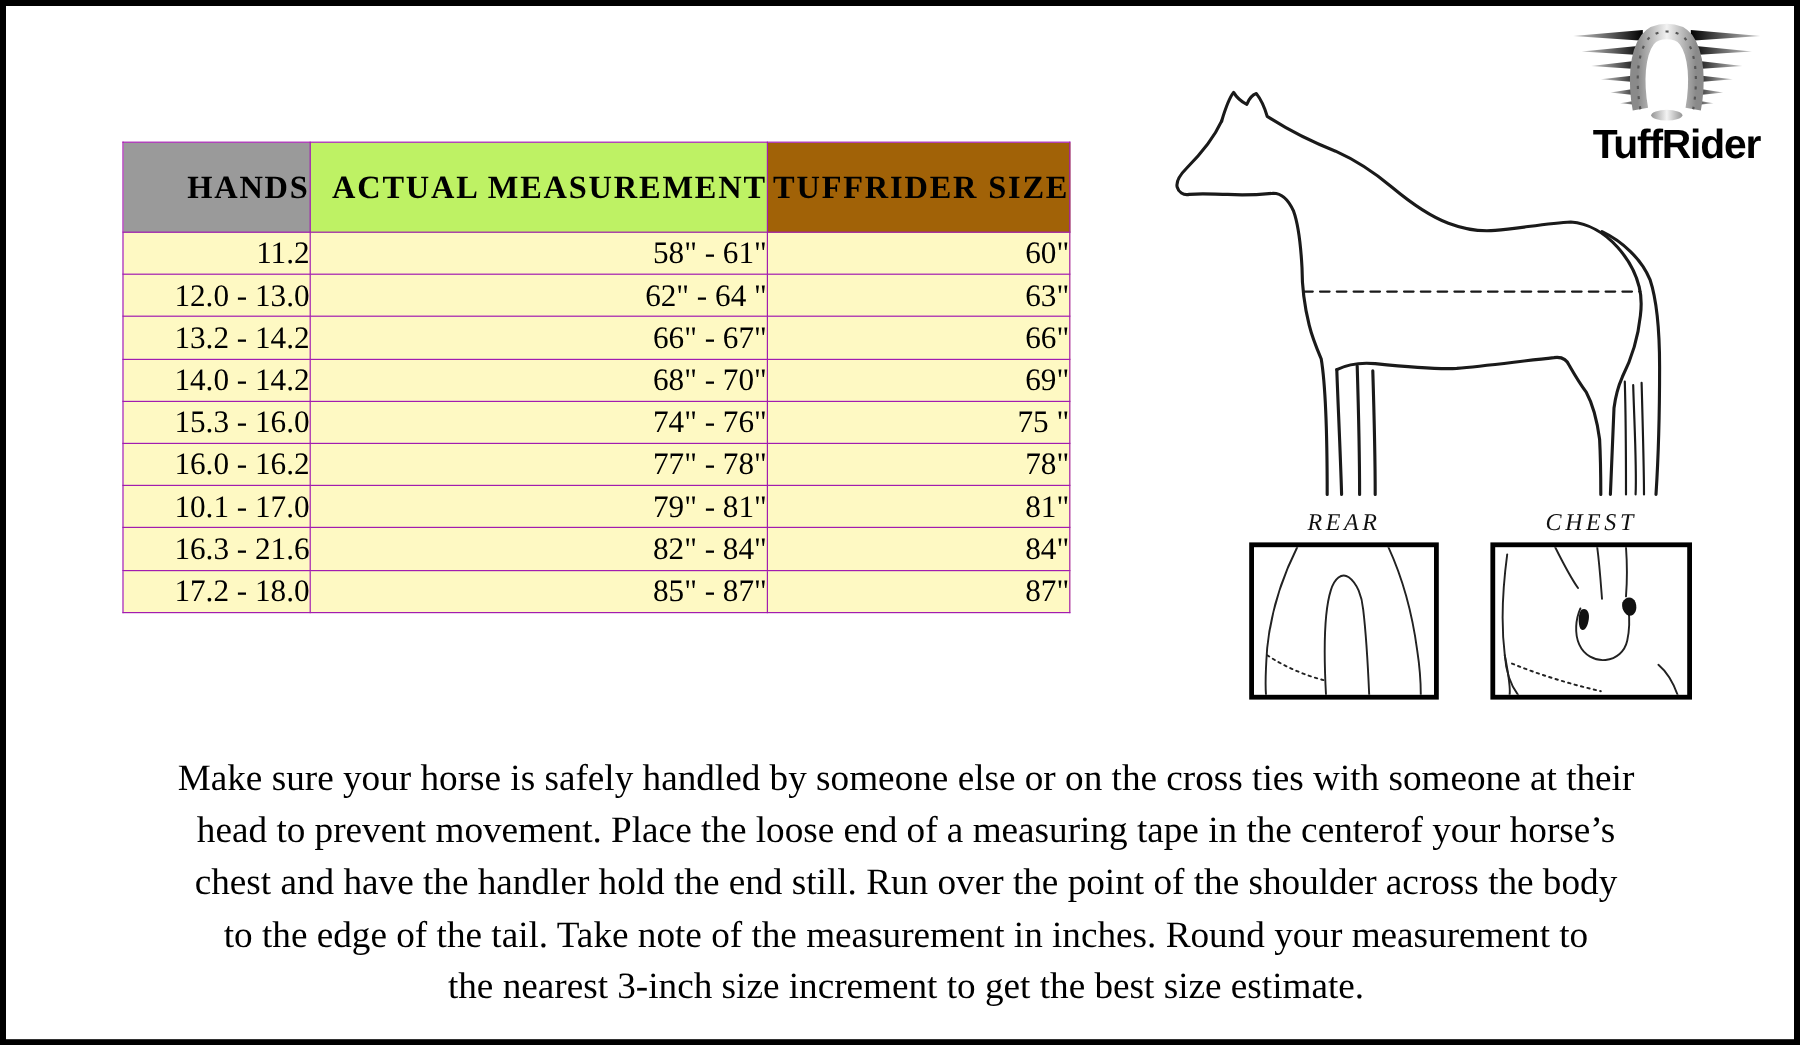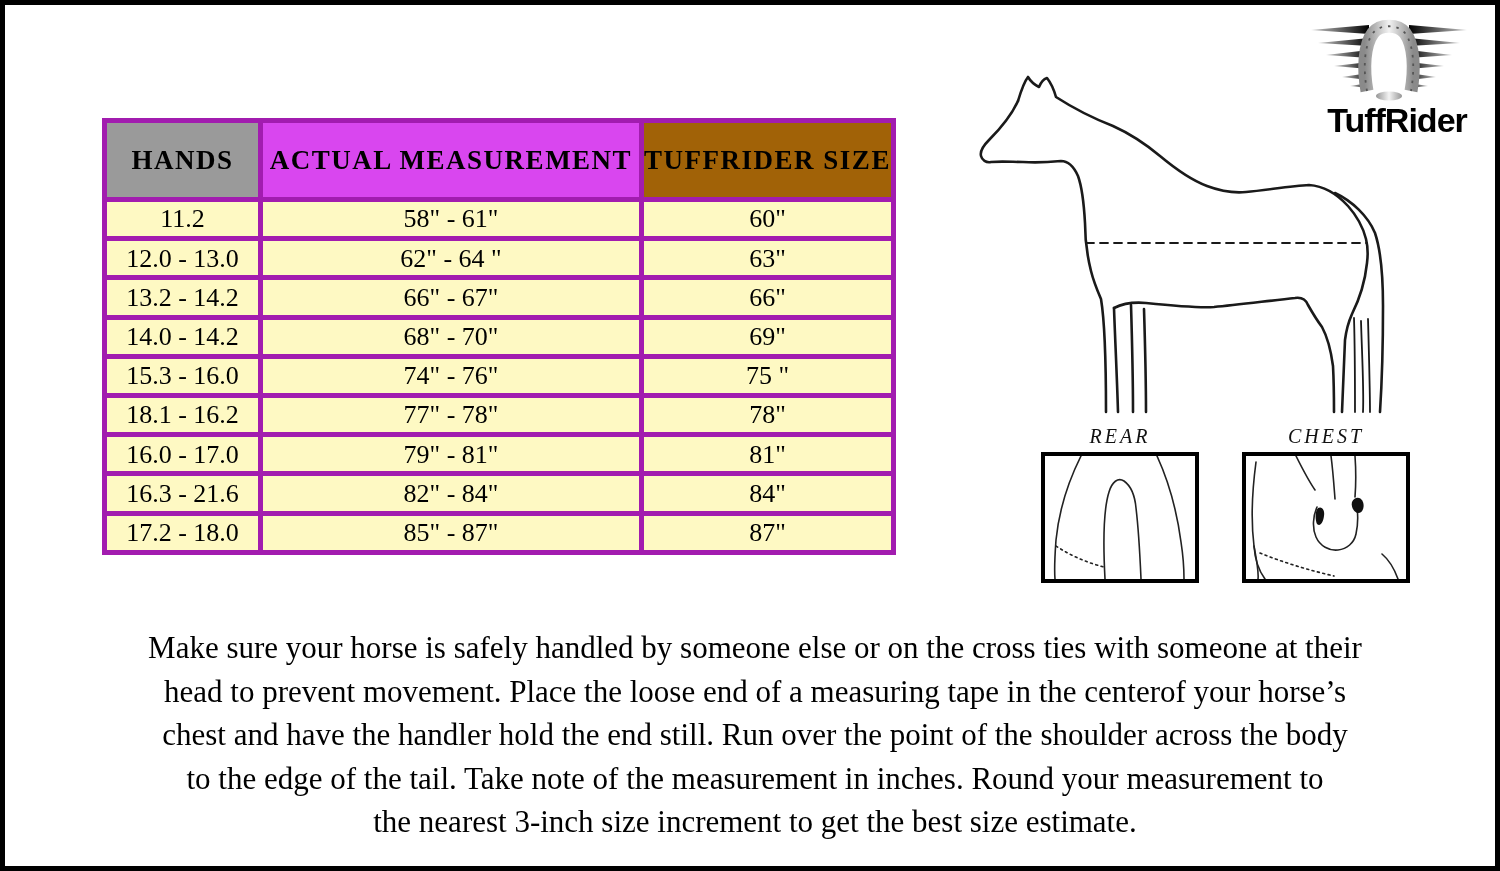--- a/index.html
+++ b/index.html
@@ -11,22 +11,22 @@
     box-sizing:border-box;
     overflow:hidden;
     font-family:"Liberation Serif","DejaVu Serif",serif;
     color:#000;
   }
   
   .chart-wrap{position:absolute;left:97px;top:113px;}
   table.size-chart{border-collapse:collapse;table-layout:fixed;width:789px;}
   table.size-chart th,
   table.size-chart td{
-    border:5px solid #a21caf;
-    text-align:center;vertical-align:middle;
+    border:1px solid #a21caf;
+    text-align:right;vertical-align:middle;
     padding:0;line-height:1.05;
     font-family:"Liberation Serif","DejaVu Serif",serif;
   }
   table.size-chart thead th{
     height:74px;
     font-size:27px;font-weight:bold;letter-spacing:1.5px;
   }
   table.size-chart tbody td{
     height:34.2px;
     font-size:26px;font-weight:normal;
@@ -71,21 +71,21 @@
   <div class="chart-wrap">
     <table class="size-chart">
       <colgroup>
           <col style="width:156px">
           <col style="width:381px">
           <col style="width:252px">
         </colgroup>
       <thead>
         <tr>
           <th style="background-color: rgb(154, 154, 154);">HANDS</th>
-          <th style="background-color: #d946ef;">ACTUAL MEASUREMENT</th>
+          <th style="background-color: #bef264;">ACTUAL MEASUREMENT</th>
           <th style="background-color: #a16207;">TUFFRIDER SIZE</th>
         </tr>
       </thead>
       <tbody>
         <tr>
           <td>11.2</td>
           <td>58" - 61"</td>
           <td>60"</td>
         </tr>
         <tr>
@@ -102,26 +102,26 @@
           <td>14.0 - 14.2</td>
           <td>68" - 70"</td>
           <td>69"</td>
         </tr>
         <tr>
           <td>15.3 - 16.0</td>
           <td>74" - 76"</td>
           <td>75 "</td>
         </tr>
         <tr>
-          <td>18.1 - 16.2</td>
+          <td>16.0 - 16.2</td>
           <td>77" - 78"</td>
           <td>78"</td>
         </tr>
         <tr>
-          <td>16.0 - 17.0</td>
+          <td>10.1 - 17.0</td>
           <td>79" - 81"</td>
           <td>81"</td>
         </tr>
         <tr>
           <td>16.3 - 21.6</td>
           <td>82" - 84"</td>
           <td>84"</td>
         </tr>
         <tr>
           <td>17.2 - 18.0</td>

